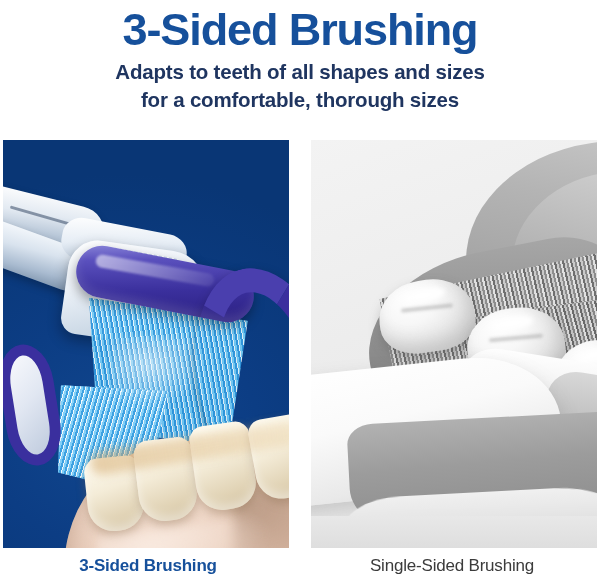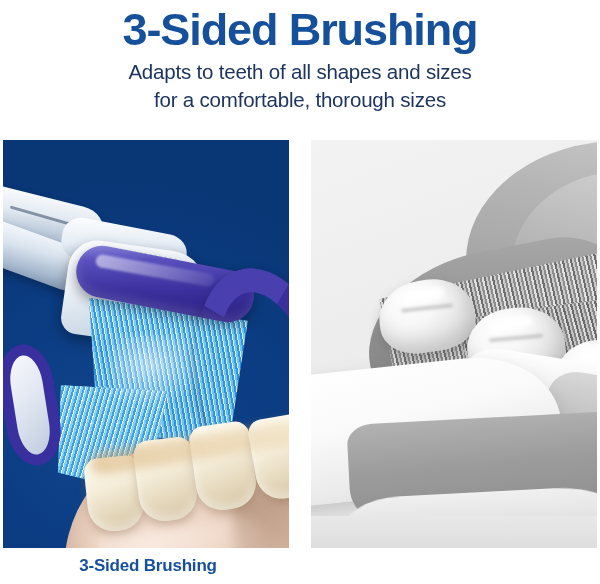--- a/index.html
+++ b/index.html
@@ -29,20 +29,21 @@
     line-height: 52px;
     margin: 0;
     white-space: nowrap;
   }
   .subtitle {
     font-size: 20.5px;
     color: #1F3560;
     line-height: 25px;
     margin: 3px 0 0 0;
     letter-spacing: -0.2px;
+    font-weight: bold;
   }
 
   
   .panels {
     position: absolute;
     top: 140px;
     left: 0;
     width: 600px;
     height: 408px;
   }
@@ -485,13 +486,14 @@
 
       <div class="gum-band"></div>
       <div class="gum-band-edge"></div>
       <div class="rp-floor"></div>
     </div>
   </div>
 </div>
 
 <div class="captions">
   <div class="cap cap-left">3-Sided Brushing</div>
+  <div class="cap cap-right">Single-Sided Brushing</div>
 </div>
 
 </body></html>

